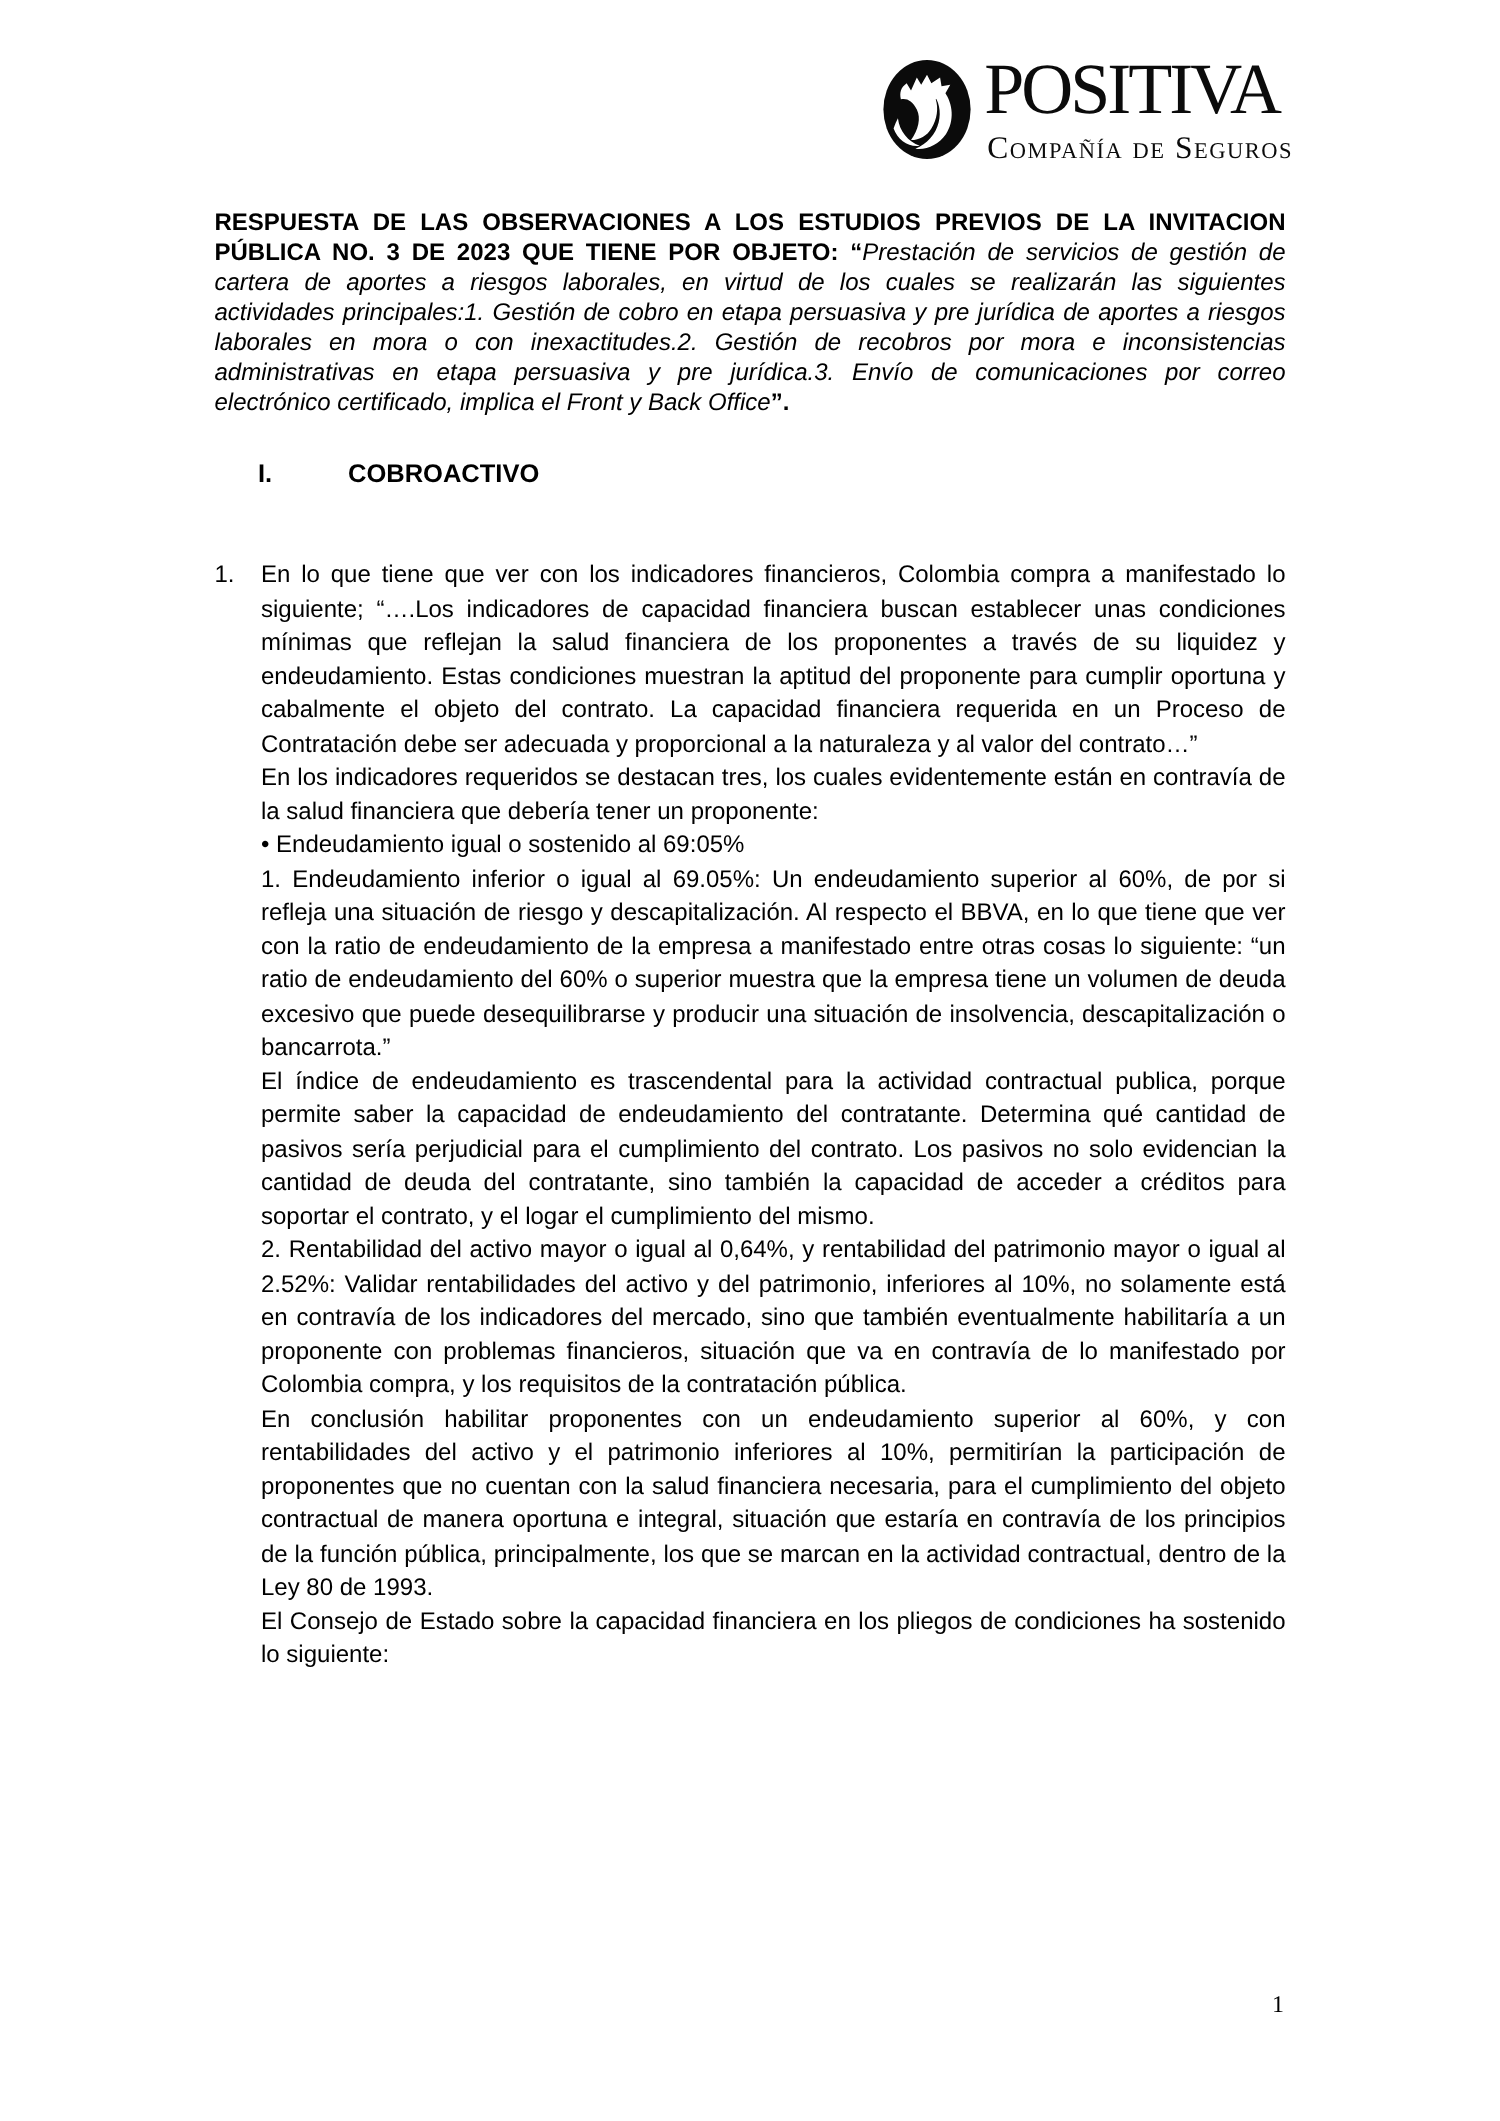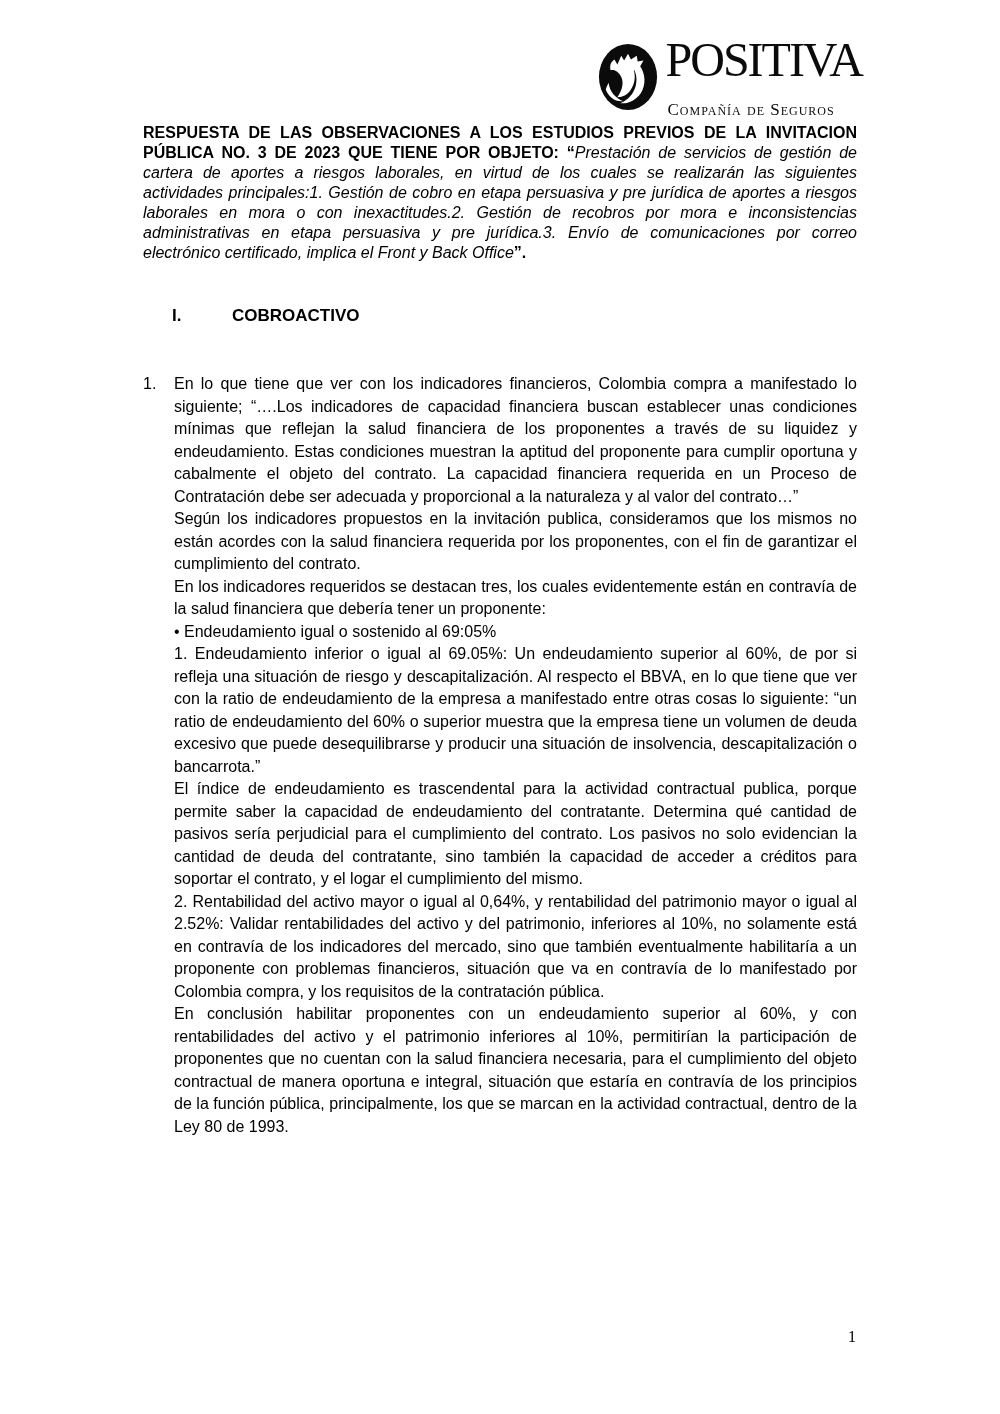--- a/index.html
+++ b/index.html
@@ -20,27 +20,27 @@
   .logo svg { display:block; }
   .logo-text { display:flex; flex-direction:column; align-items:flex-start; }
   .logo-name {
     font-family:"Liberation Serif", serif;
     font-size:48px; letter-spacing:-2px; line-height:1;
     color:#0b0b0b; white-space:nowrap;
   }
   .logo-sub {
     font-family:"Liberation Serif", serif;
     font-variant:small-caps;
-    font-size:17px; letter-spacing:1px; line-height:1;
-    margin-top:17px; margin-left:2px;
+    font-size:21px; letter-spacing:1px; line-height:1;
+    margin-top:4px; margin-left:2px;
     color:#0b0b0b; white-space:nowrap;
   }
   
   .doc-header {
-    position:absolute; left:143px; right:143px; top:123px;
+    position:absolute; left:143px; right:143px; top:139px;
     font-size:16px; line-height:20px;
     text-align:justify; margin:0;
   }
   .doc-header .b { font-weight:bold; }
   .doc-header .i { font-style:italic; font-weight:normal; }
   
   .section-heading {
     position:absolute; left:172px; top:306px;
     font-size:17px; font-weight:bold; margin:0;
     display:flex;
@@ -89,25 +89,25 @@
 
   <h2 class="section-heading">
     <span class="numeral">I.</span>
     <span class="title">COBROACTIVO</span>
   </h2>
 
   <div class="list-item">
     <div class="marker">1.</div>
     <div class="content">
       <p>En lo que tiene que ver con los indicadores financieros, Colombia compra a manifestado lo siguiente; “….Los indicadores de capacidad financiera buscan establecer unas condiciones mínimas que reflejan la salud financiera de los proponentes a través de su liquidez y endeudamiento. Estas condiciones muestran la aptitud del proponente para cumplir oportuna y cabalmente el objeto del contrato. La capacidad financiera requerida en un Proceso de Contratación debe ser adecuada y proporcional a la naturaleza y al valor del contrato…”</p>
-      <p>Según los indicadores propuestos en la invitación publica, consideramos que los mismos no están acordes con la salud financiera requerida por los proponentes, con el fin de garantizar el cumplimiento del contrato.</p>
       <p>En los indicadores requeridos se destacan tres, los cuales evidentemente están en contravía de la salud financiera que debería tener un proponente:</p>
       <p>• Endeudamiento igual o sostenido al 69:05%</p>
       <p>1. Endeudamiento inferior o igual al 69.05%: Un endeudamiento superior al 60%, de por si refleja una situación de riesgo y descapitalización. Al respecto el BBVA, en lo que tiene que ver con la ratio de endeudamiento de la empresa a manifestado entre otras cosas lo siguiente: “un ratio de endeudamiento del 60% o superior muestra que la empresa tiene un volumen de deuda excesivo que puede desequilibrarse y producir una situación de insolvencia, descapitalización o bancarrota.”</p>
       <p>El índice de endeudamiento es trascendental para la actividad contractual publica, porque permite saber la capacidad de endeudamiento del contratante. Determina qué cantidad de pasivos sería perjudicial para el cumplimiento del contrato. Los pasivos no solo evidencian la cantidad de deuda del contratante, sino también la capacidad de acceder a créditos para soportar el contrato, y el logar el cumplimiento del mismo.</p>
       <p>2. Rentabilidad del activo mayor o igual al 0,64%, y rentabilidad del patrimonio mayor o igual al 2.52%: Validar rentabilidades del activo y del patrimonio, inferiores al 10%, no solamente está en contravía de los indicadores del mercado, sino que también eventualmente habilitaría a un proponente con problemas financieros, situación que va en contravía de lo manifestado por Colombia compra, y los requisitos de la contratación pública.</p>
       <p>En conclusión habilitar proponentes con un endeudamiento superior al 60%, y con rentabilidades del activo y el patrimonio inferiores al 10%, permitirían la participación de proponentes que no cuentan con la salud financiera necesaria, para el cumplimiento del objeto contractual de manera oportuna e integral, situación que estaría en contravía de los principios de la función pública, principalmente, los que se marcan en la actividad contractual, dentro de la Ley 80 de 1993.</p>
+      <p>El Consejo de Estado sobre la capacidad financiera en los pliegos de condiciones ha sostenido lo siguiente:</p>
     </div>
   </div>
 
   <div class="page-number">1</div>
 
 </div>
 
 </body></html>

